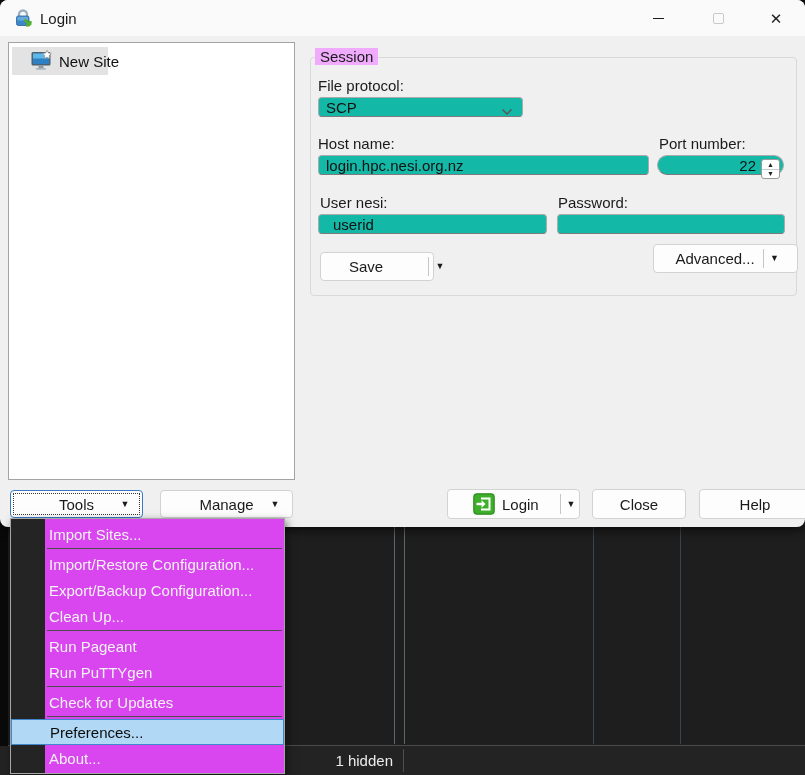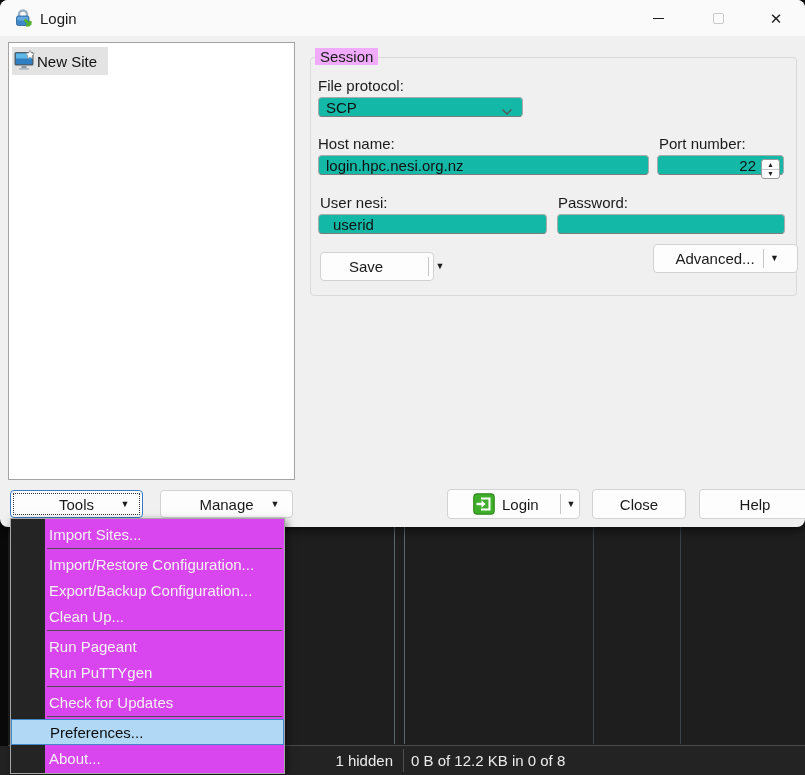--- a/index.html
+++ b/index.html
@@ -38,21 +38,21 @@
   .btn-min { left:635px; }
   .btn-max { left:695px; }
   .btn-close { left:753px; }
   .min-glyph { width:11px; height:1px; background:#1b1b1b; }
   .max-glyph { width:11px; height:11px; border:1px solid #c9c9c9; border-radius:2px; }
   .close-glyph { font-size:15px; color:#1b1b1b; line-height:1; }
 
   
   .tree-panel { position:absolute; left:8px; top:42px; width:287px; height:438px; background:#ffffff; border:1px solid #a3a3a3; }
   .tree-row-selected { position:absolute; left:3px; top:4px; width:96px; height:28px; background:#e3e3e3; }
-  .tree-row { position:absolute; left:3px; top:4px; height:28px; display:flex; align-items:center; padding-left:1px; }
+  .tree-row { position:absolute; left:3px; top:4px; height:28px; display:flex; align-items:center; gap:5px; padding-left:18px; }
   .tree-row-label { font-size:15px; color:#111; padding-right:6px; }
 
   
   .groupbox { position:absolute; left:310px; top:57px; width:487px; height:239px; border:1px solid #d9d9d9; border-radius:4px; }
   .group-legend { position:absolute; left:315px; top:48px; background:#f0abfc; padding:0 5px; font-size:15px; color:#1a1a1a; }
   .field-label { position:absolute; font-size:15px; color:#1a1a1a; }
   .textfield {
     position:absolute; height:20px; background:#14b8a6;
     border:1px solid #ababab; border-bottom-color:#7c7c7c; border-radius:4px;
     font-size:15px; color:#111; display:flex; align-items:center; padding-left:7px;
@@ -97,21 +97,20 @@
 <div class="dark-window">
   <div class="dark-left-strip"></div>
   <div class="vline splitter-line" style="left:394px;"></div>
   <div class="vline splitter-line" style="left:404px;"></div>
   <div class="vline col-line" style="left:593px;"></div>
   <div class="vline col-line" style="left:680px;"></div>
   <div class="panels-bottom-border"></div>
   <div class="status-bar">
     <div class="status-cell-left">1 hidden</div>
     <div class="status-sep"></div>
-    <div class="status-cell-right">0 B of 12.2 KB in 0 of 8</div>
   </div>
 </div>
 
 <div class="dialog">
 
   <div class="titlebar">
     <svg class="titlebar-icon" viewBox="0 0 20 20">
       <path d="M5 9 V6.5 a4 4 0 0 1 8 0 V9" fill="none" stroke="#9ab0c2" stroke-width="2.4"></path>
       <rect x="2.5" y="8" width="12.5" height="9.5" rx="1.8" fill="#3d86c8" stroke="#2a619a" stroke-width="0.8"></rect>
       <rect x="3.3" y="8.8" width="10.9" height="3.6" rx="1.2" fill="#6fb1e4" opacity="0.8"></rect>
@@ -153,21 +152,21 @@
     <svg class="combo-chevron" width="12" height="8" viewBox="0 0 12 8">
       <path d="M1.5 1.5 L6 6 L10.5 1.5" fill="none" stroke="#555" stroke-width="1.4"></path>
     </svg>
   </div>
 
   <div class="field-label" style="left:318px; top:135px;">Host name:</div>
   <div class="field-label" style="left:659px; top:135px;">Port number:</div>
   <div class="textfield" style="left:318px; top:155px; width:331px;">
     <span>login.hpc.nesi.org.nz</span>
   </div>
-  <div class="textfield" style="left:657px; top:155px; width:127px; padding-left:0;">
+  <div class="textfield" style="left:657px; top:155px; width:127px; padding-left:0;border-radius:13px;">
     <span class="port-value">22</span>
     <div class="spinner">
       <div class="spin-btn spin-up">▲</div>
       <div class="spin-btn">▼</div>
     </div>
   </div>
 
   <div class="field-label" style="left:320px; top:194px;">User nesi:</div>
   <div class="field-label" style="left:558px; top:194px;">Password:</div>
   <div class="textfield" style="left:318px; top:214px; width:229px; padding-left:14px;">

